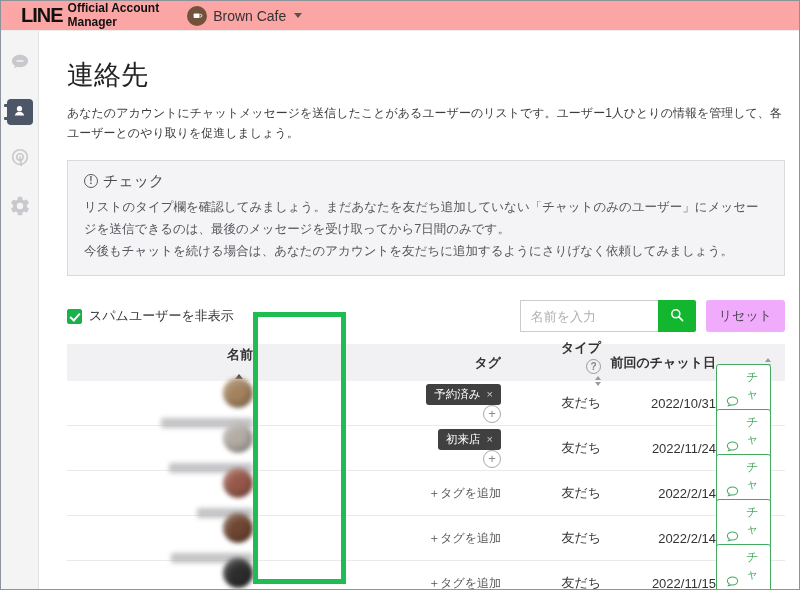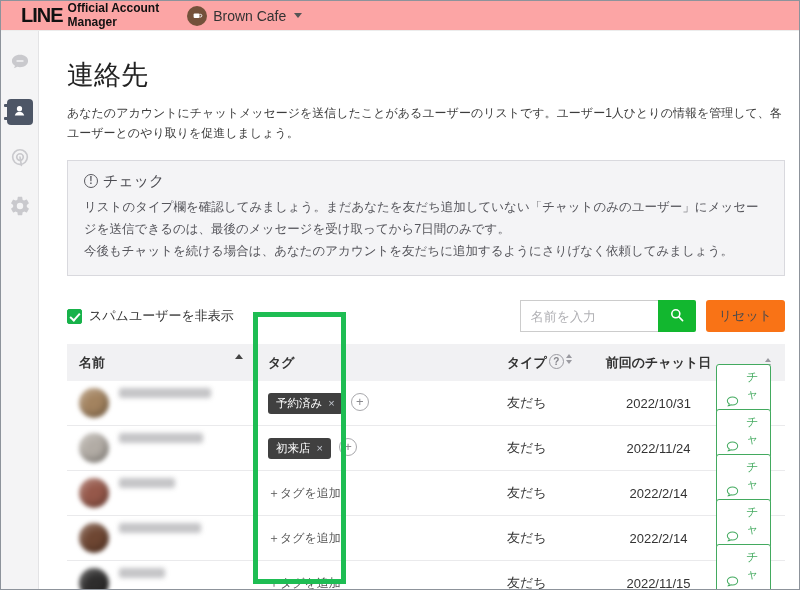--- a/index.html
+++ b/index.html
@@ -48,28 +48,28 @@
   .chk.checked { background:#17b24a; border-color:#17b24a; }
   .chk.checked:after { content:""; position:absolute; left:4px; top:1px; width:4px; height:8px;
       border:solid #fff; border-width:0 2px 2px 0; transform:rotate(42deg); }
   .chk-label { font-size:13px; color:#333; }
   .search-wrap { display:flex; align-items:center; }
   .search-input { width:138px; height:32px; border:1px solid #ccc; border-right:none; padding:0 10px;
                   font-size:13px; color:#333; outline:none; font-family:inherit; }
   .search-input::placeholder { color:#b0b0b4; }
   .search-btn { width:38px; height:32px; background:#12b72f; border:none; cursor:pointer;
                 display:flex; align-items:center; justify-content:center; border-radius:0 2px 2px 0; }
-  .reset-btn { height:32px; margin-left:10px; padding:0 13px; background:#f97316; border:none;
+  .reset-btn { height:32px; margin-left:10px; padding:0 13px; background:#f0abfc; border:none;
                border-radius:3px; font-size:13px; color:#4a4a4e; cursor:pointer; font-family:inherit; }
   
   .table { margin-top:12px; max-width:722px; }
   .thead { display:flex; align-items:center; height:37px; background:#f1f1f3; font-size:13px;
            font-weight:bold; color:#333; }
   .row { display:flex; align-items:center; height:45px; border-bottom:1px solid #eaeaec; font-size:13px; }
-  .cell { display:flex; align-items:flex-start; }
+  .cell { display:flex; align-items:flex-end;flex-direction:column; }
   .c-name { width:186px; padding-left:12px; gap:10px; }
   .c-tag  { width:248px; padding-left:15px; }
   .c-type { width:100px; padding-left:6px; gap:2px; }
   .c-date { width:115px; justify-content:center; }
   .c-action { flex:1; justify-content:flex-end; padding-right:14px; }
   .sort-asc { width:0; height:0; border-left:4px solid transparent; border-right:4px solid transparent;
               border-bottom:5px solid #444; margin-left:auto; margin-right:10px; }
   .sort-both { display:flex; flex-direction:column; gap:2px; cursor:pointer; }
   .sort-both i { width:0; height:0; border-left:3.5px solid transparent; border-right:3.5px solid transparent; display:block; }
   .sort-both .up { border-bottom:4px solid #9a9aa0; }

